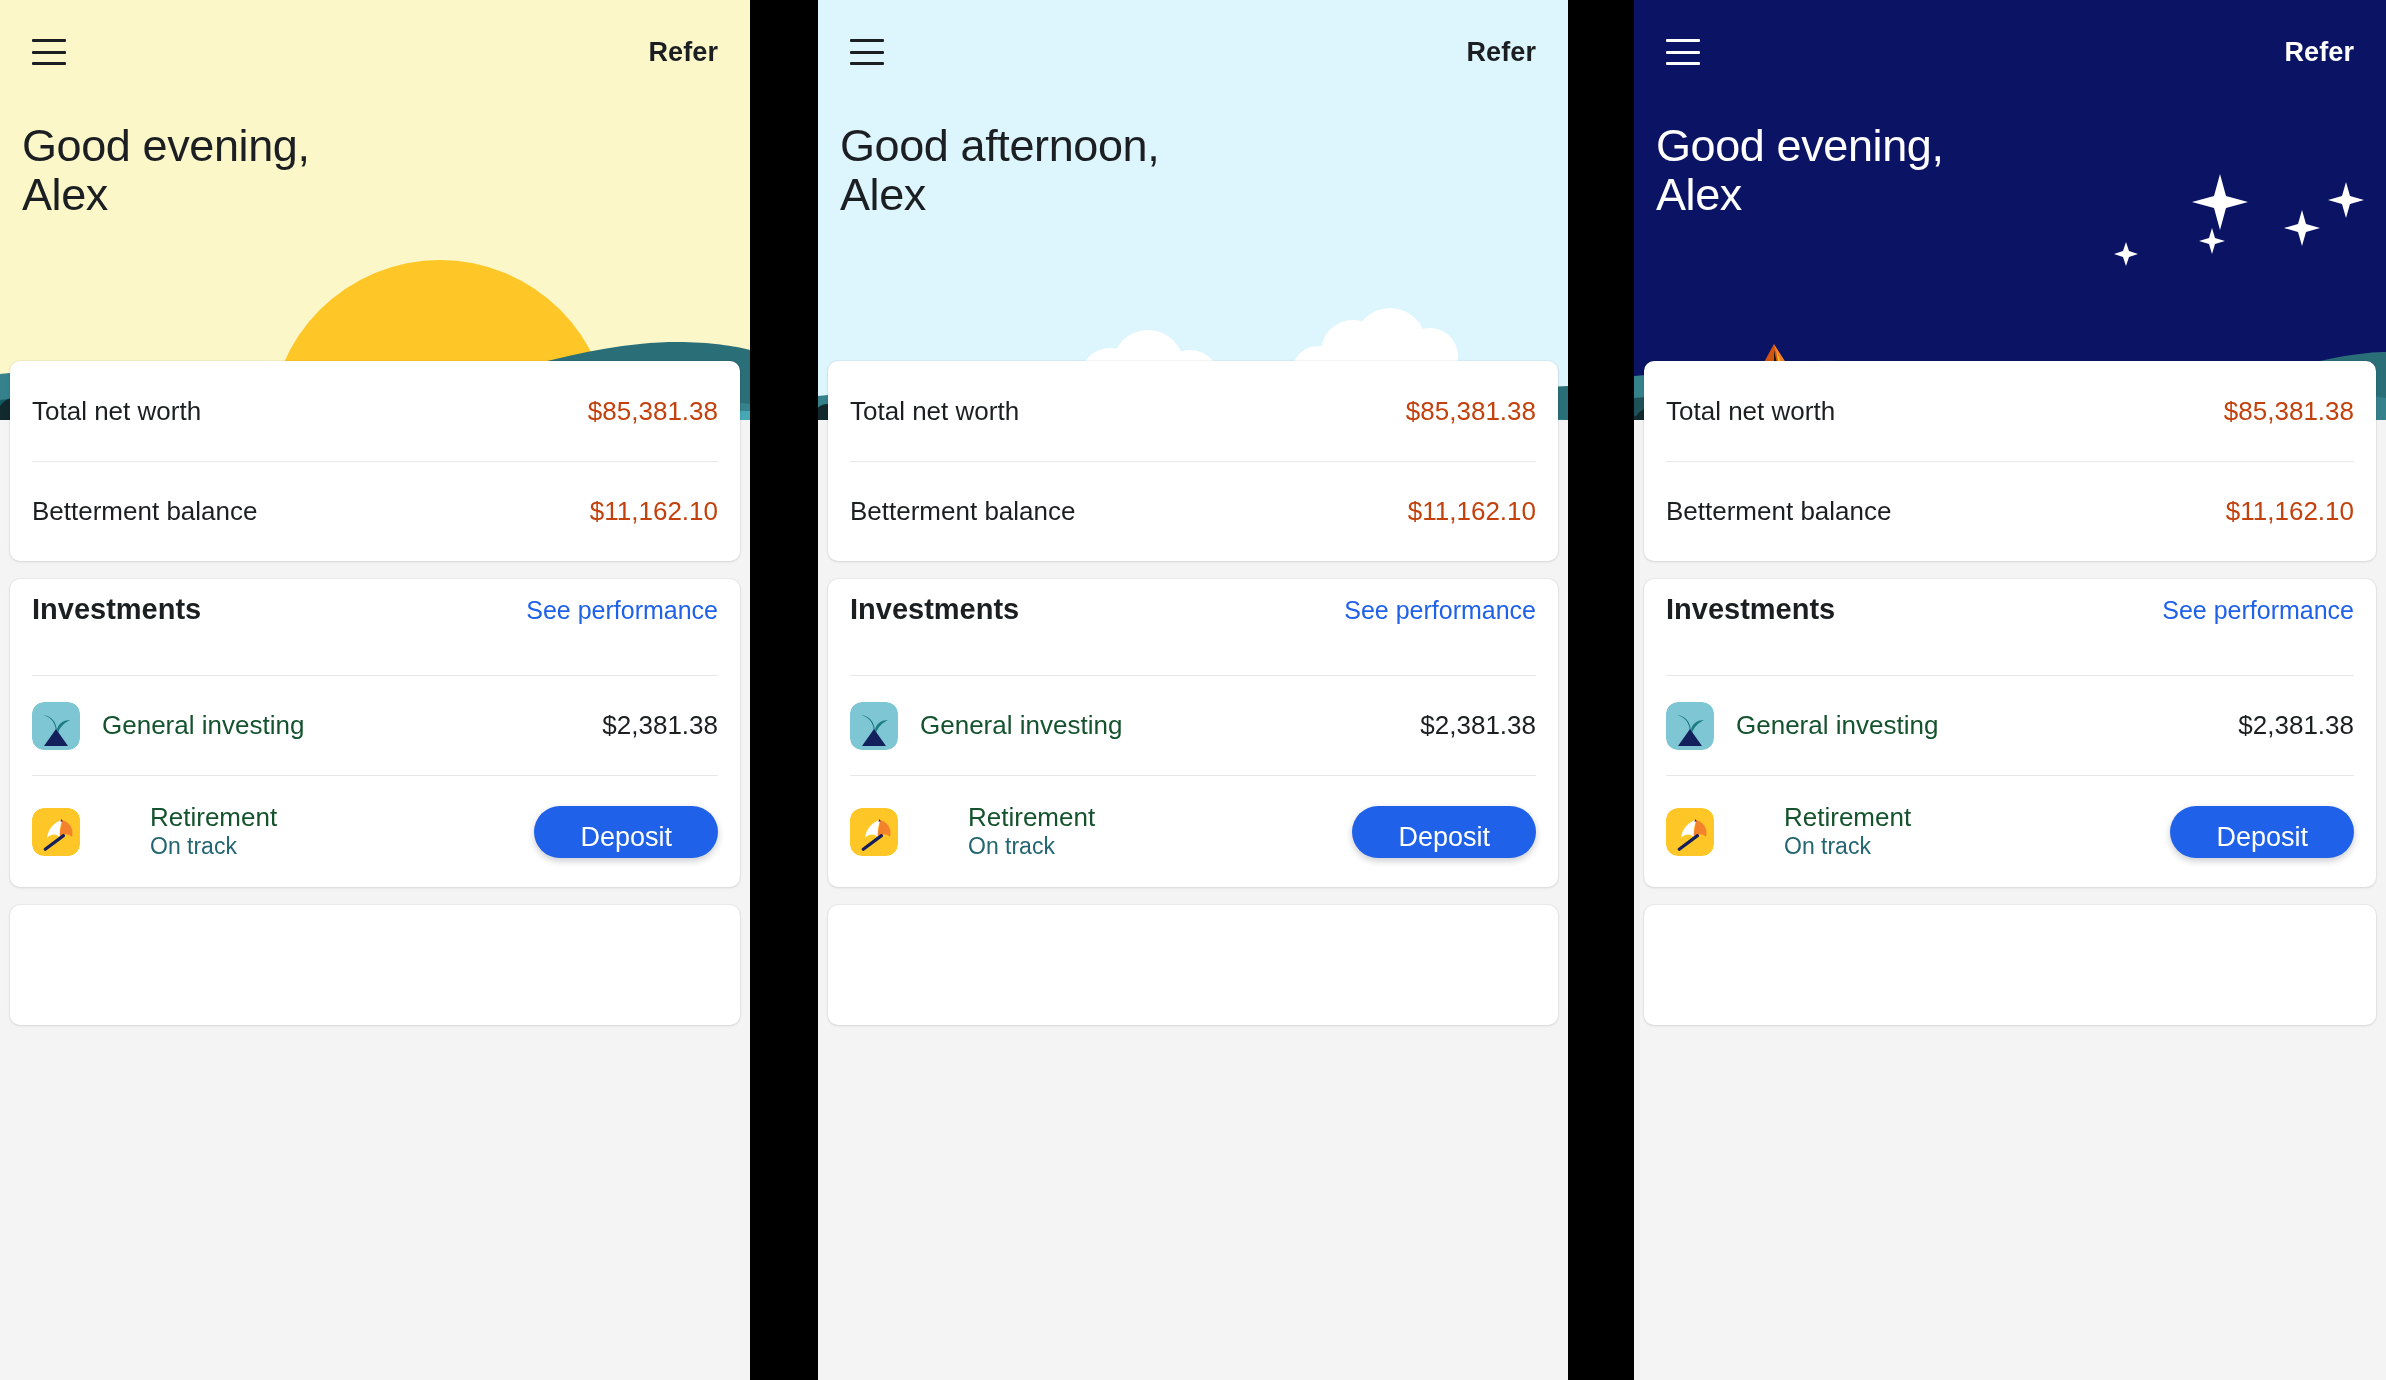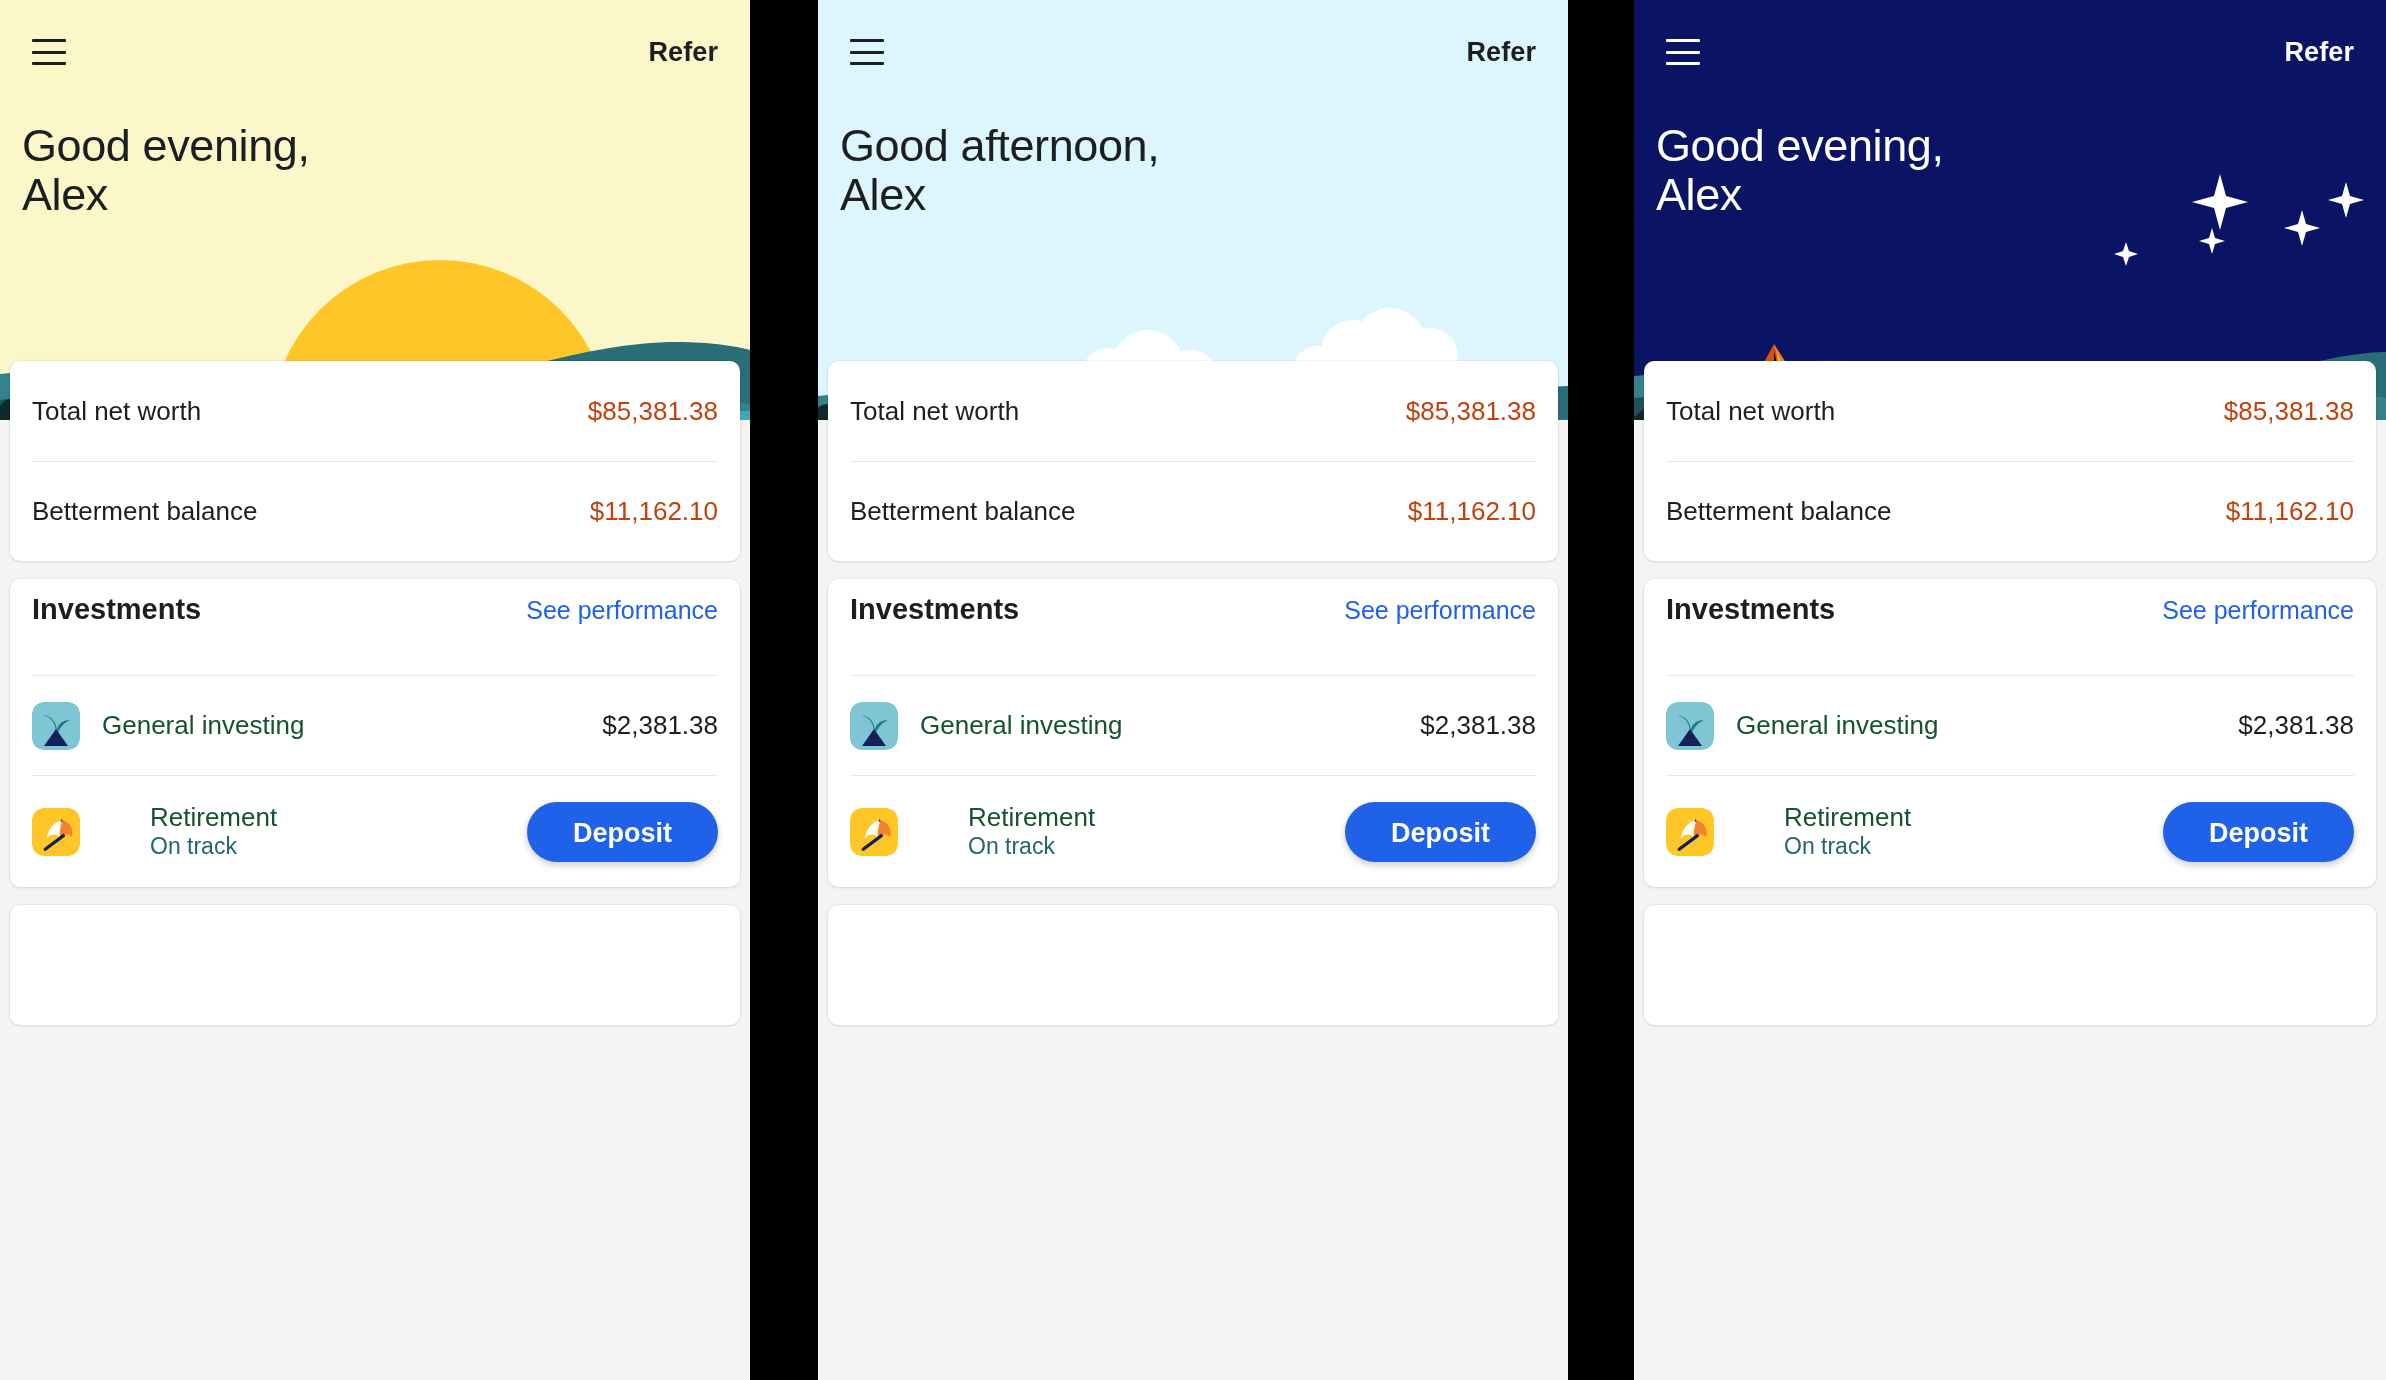--- a/index.html
+++ b/index.html
@@ -70,21 +70,21 @@
   .acct-icon { width:48px; height:48px; border-radius:12px; flex:0 0 48px;
                overflow:hidden; }
   .acct-text { margin-left:22px; flex:1 1 auto; }
   .acct-name { font-size:26px; color:#14532d; line-height:1.12;text-align:right; }
   .acct-sub  { font-size:23px; color:#236570; line-height:1.25; margin-top:2px;text-align:right; }
   .acct-amt  { font-size:26px; color:#1b1f22; }
 
   .deposit {
     background:#1f61e8; color:#fff; border:none; border-radius:999px;
     font-family:"Liberation Sans", sans-serif;
-    font-size:27px; font-weight:bold; padding:16px 46px; height:60px;
+    font-size:27px; font-weight:normal; padding:16px 46px; height:52px;
     box-shadow:0 3px 7px rgba(16,24,40,.22); cursor:pointer;
   }
 
   .inv-row.with-btn { height:112px;gap:48px; }
   .stub-card { height:120px; }
 </style>
 </head>
 <body>
 
 <div class="stage">

